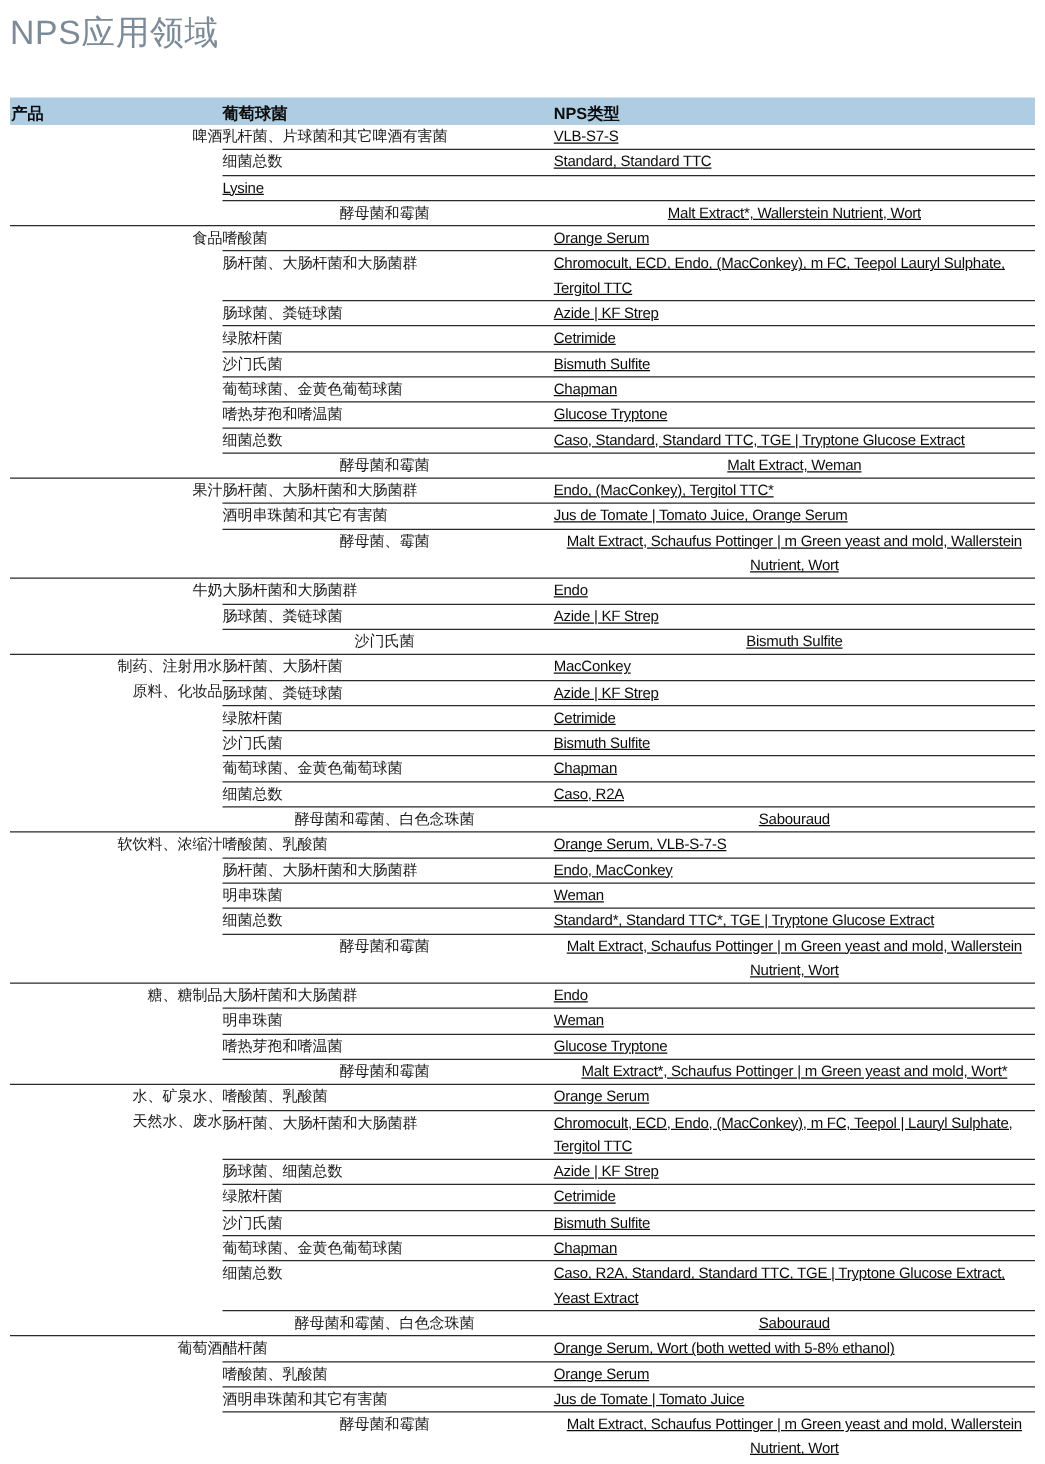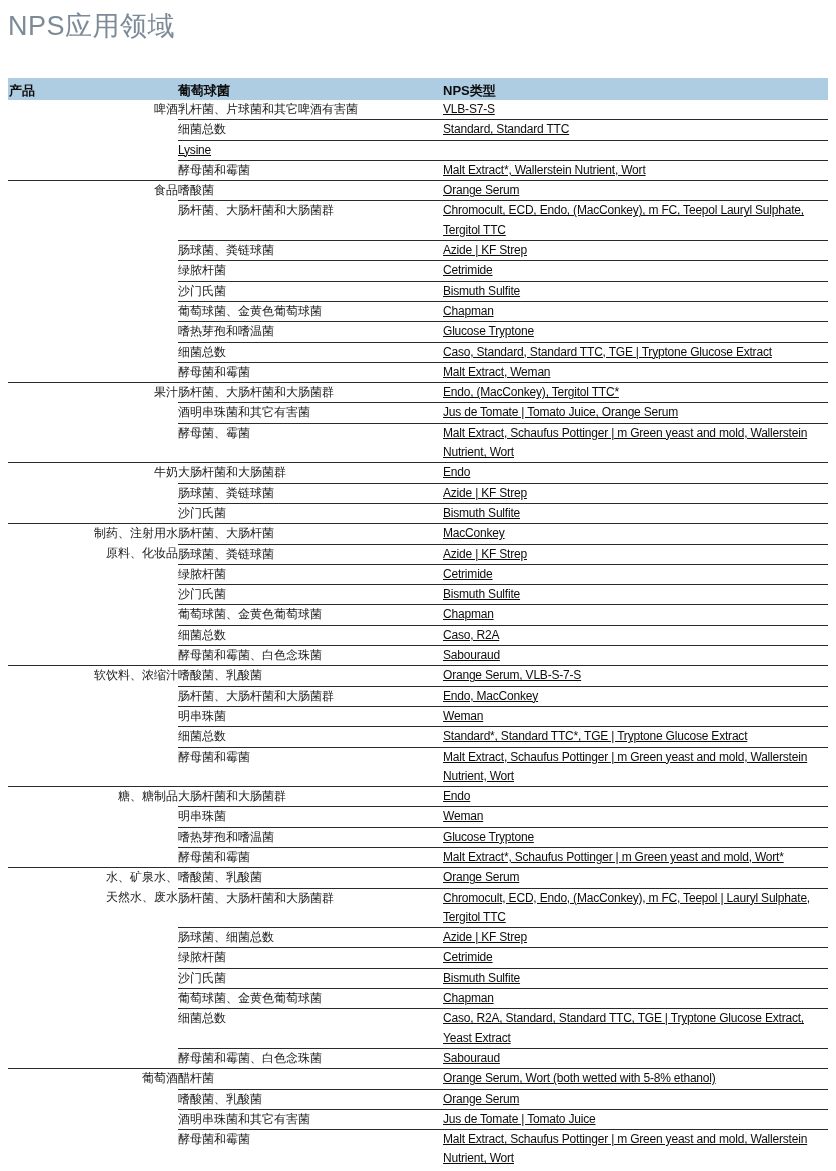--- a/index.html
+++ b/index.html
@@ -53,21 +53,21 @@
     font-family: "Liberation Serif", serif;
     color: #1a1a1a;
     padding-left: 1px;
     text-align: right;
   }
   .rows { flex: 1; display: flex; flex-direction: column; }
   .row {
     display: flex;
     border-bottom: 1px solid #2a2a2a;
   }
-  .row:last-child { border-bottom: none; }
+  .row:last-child { border-bottom: none; text-align: center; }
   .target {
     width: 265px;
     box-sizing: border-box;
     font-size: 12px;
     line-height: 19.3px;
     font-family: Liberation Sans, sans-serif;
     color: #1a1a1a;
     padding-right: 6px;
   }
   .nps {

